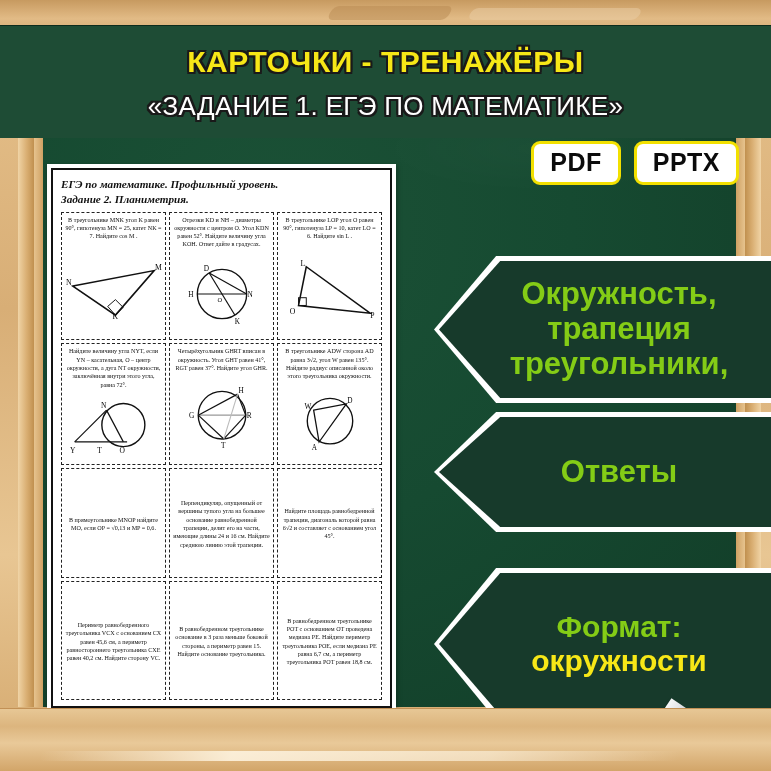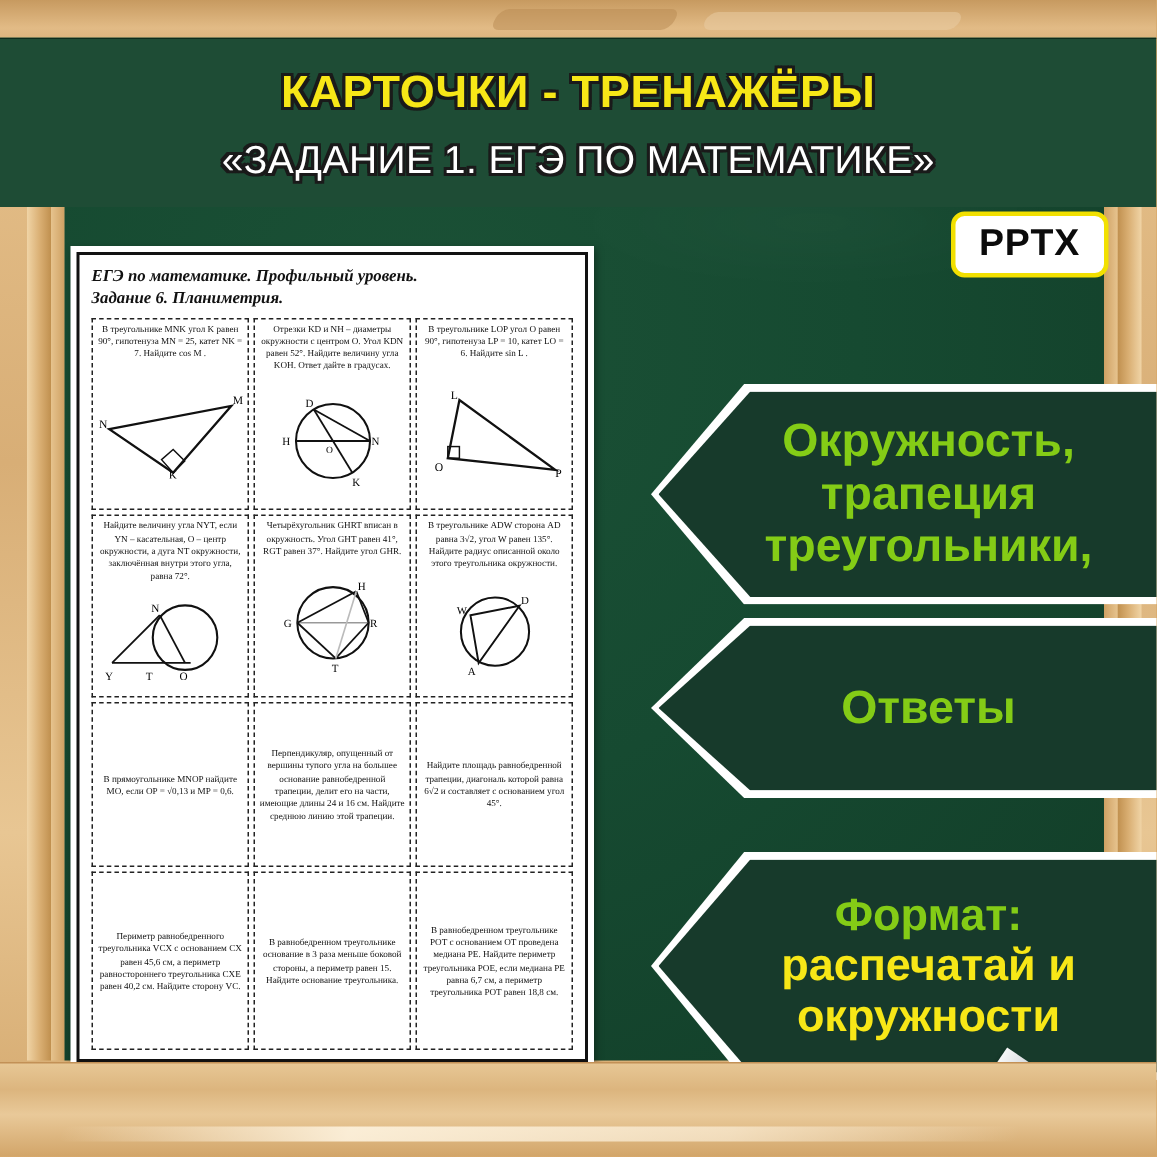--- a/index.html
+++ b/index.html
@@ -130,28 +130,29 @@
   <div class="board">
     <div class="board-smudge"></div>
   </div>
 
   <div class="title-band">
     <p class="t1">КАРТОЧКИ - ТРЕНАЖЁРЫ</p>
     <p class="t2">«ЗАДАНИЕ 1. ЕГЭ ПО МАТЕМАТИКЕ»</p>
   </div>
 
   <div class="badges">
+    <div class="badge">PDF</div>
     <div class="badge">PPTX</div>
   </div>
 
   <div class="sheet">
     <div class="sheet-inner">
       <div class="sheet-head">
         <div>ЕГЭ по математике. Профильный уровень.</div>
-        <div>Задание 6. Планиметрия.</div>
+        <div>Задание 2. Планиметрия.</div>
       </div>
       <div class="grid">
 
         <div class="cell">
           <div class="ctext">В треугольнике MNK угол K равен 90°, гипотенуза MN = 25, катет NK = 7. Найдите cos M .</div>
           <div class="fig">
             <svg viewBox="0 0 100 62" width="98" height="60">
               <polygon points="8,28 92,12 52,58" fill="none" stroke="#111" stroke-width="1.6"></polygon>
               <text x="1" y="27" font-size="8" font-family="Liberation Serif, serif">N</text>
               <text x="93" y="11" font-size="8" font-family="Liberation Serif, serif">M</text>
@@ -282,21 +283,20 @@
       <div class="chev-txt">
         <span class="wht">Ответы</span>
       </div>
     </div>
   </div>
 
   <div class="chev-wrap" style="left:434px;top:568px;width:345px;height:152px;">
     <div class="chev-in" style="margin:5px 0 5px 5px;">
       <div class="chev-txt small">
         <span class="wht">Формат:</span>
-        <span class="yel">распечатай и</span>
         <span class="yel">окружности</span>
       </div>
     </div>
   </div>
 
   <div class="chalk-shadow"></div>
   <div class="chalk2"></div>
   <div class="chalk1-top"></div>
   <div class="chalk1"></div>
 

